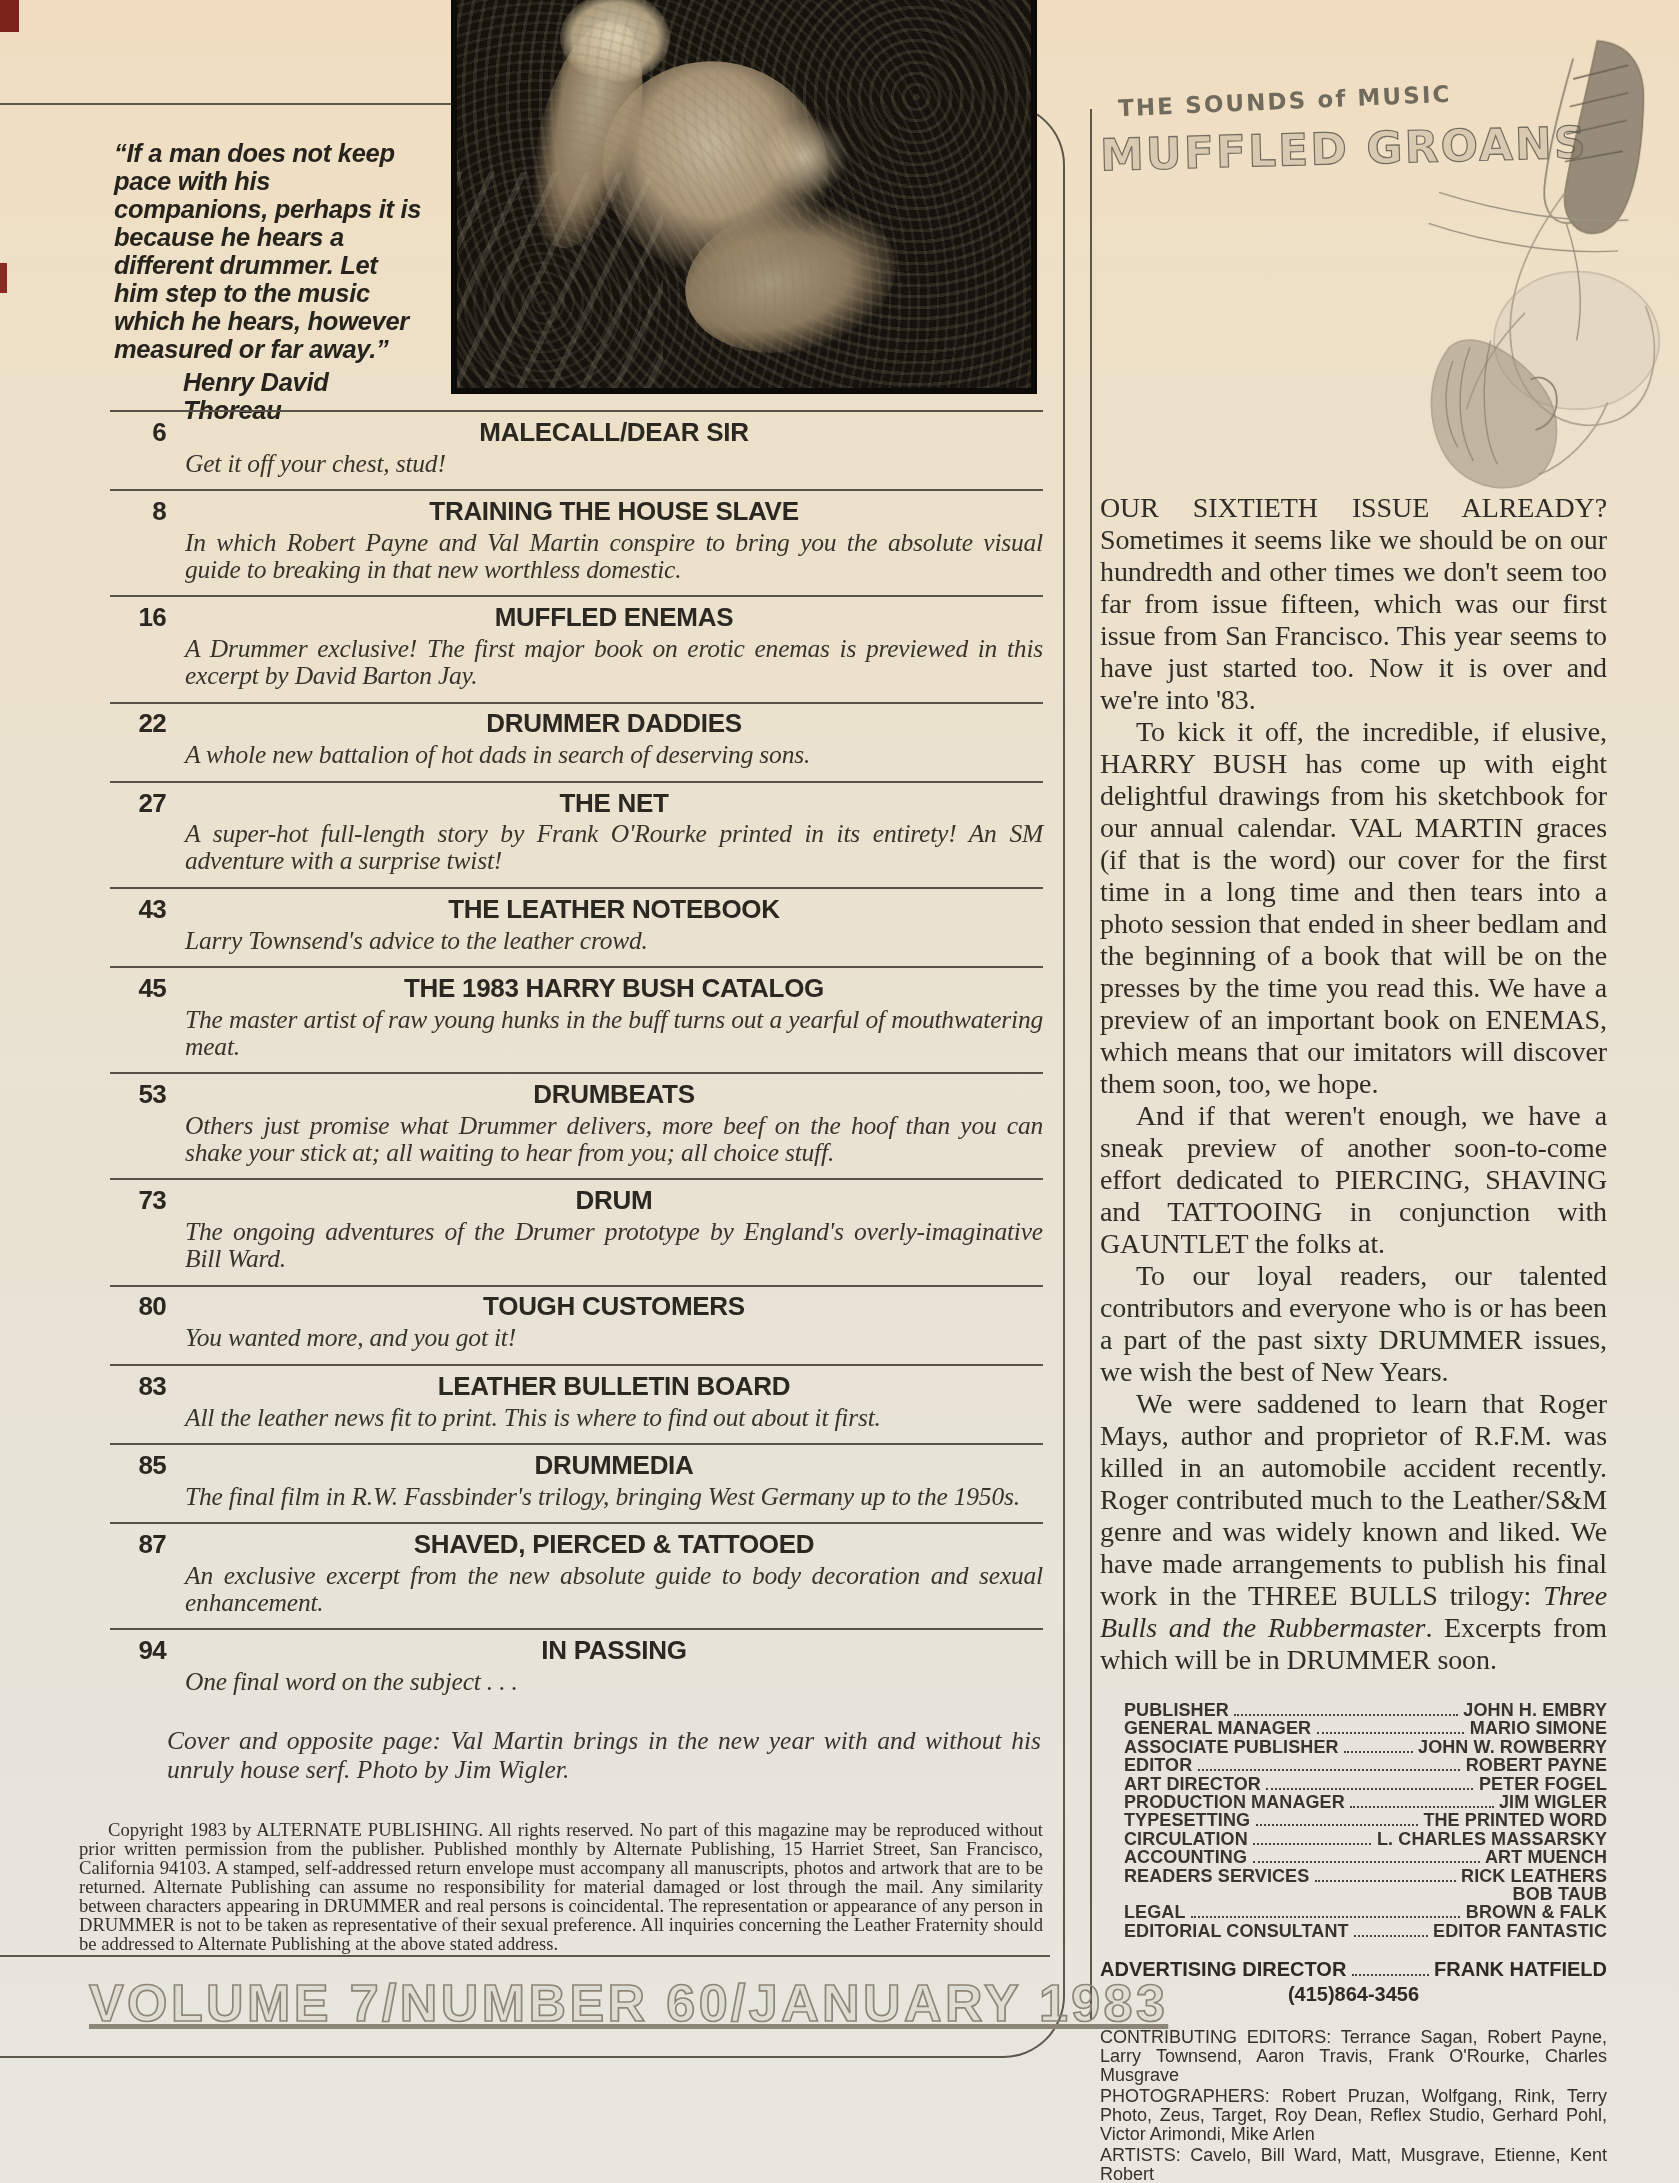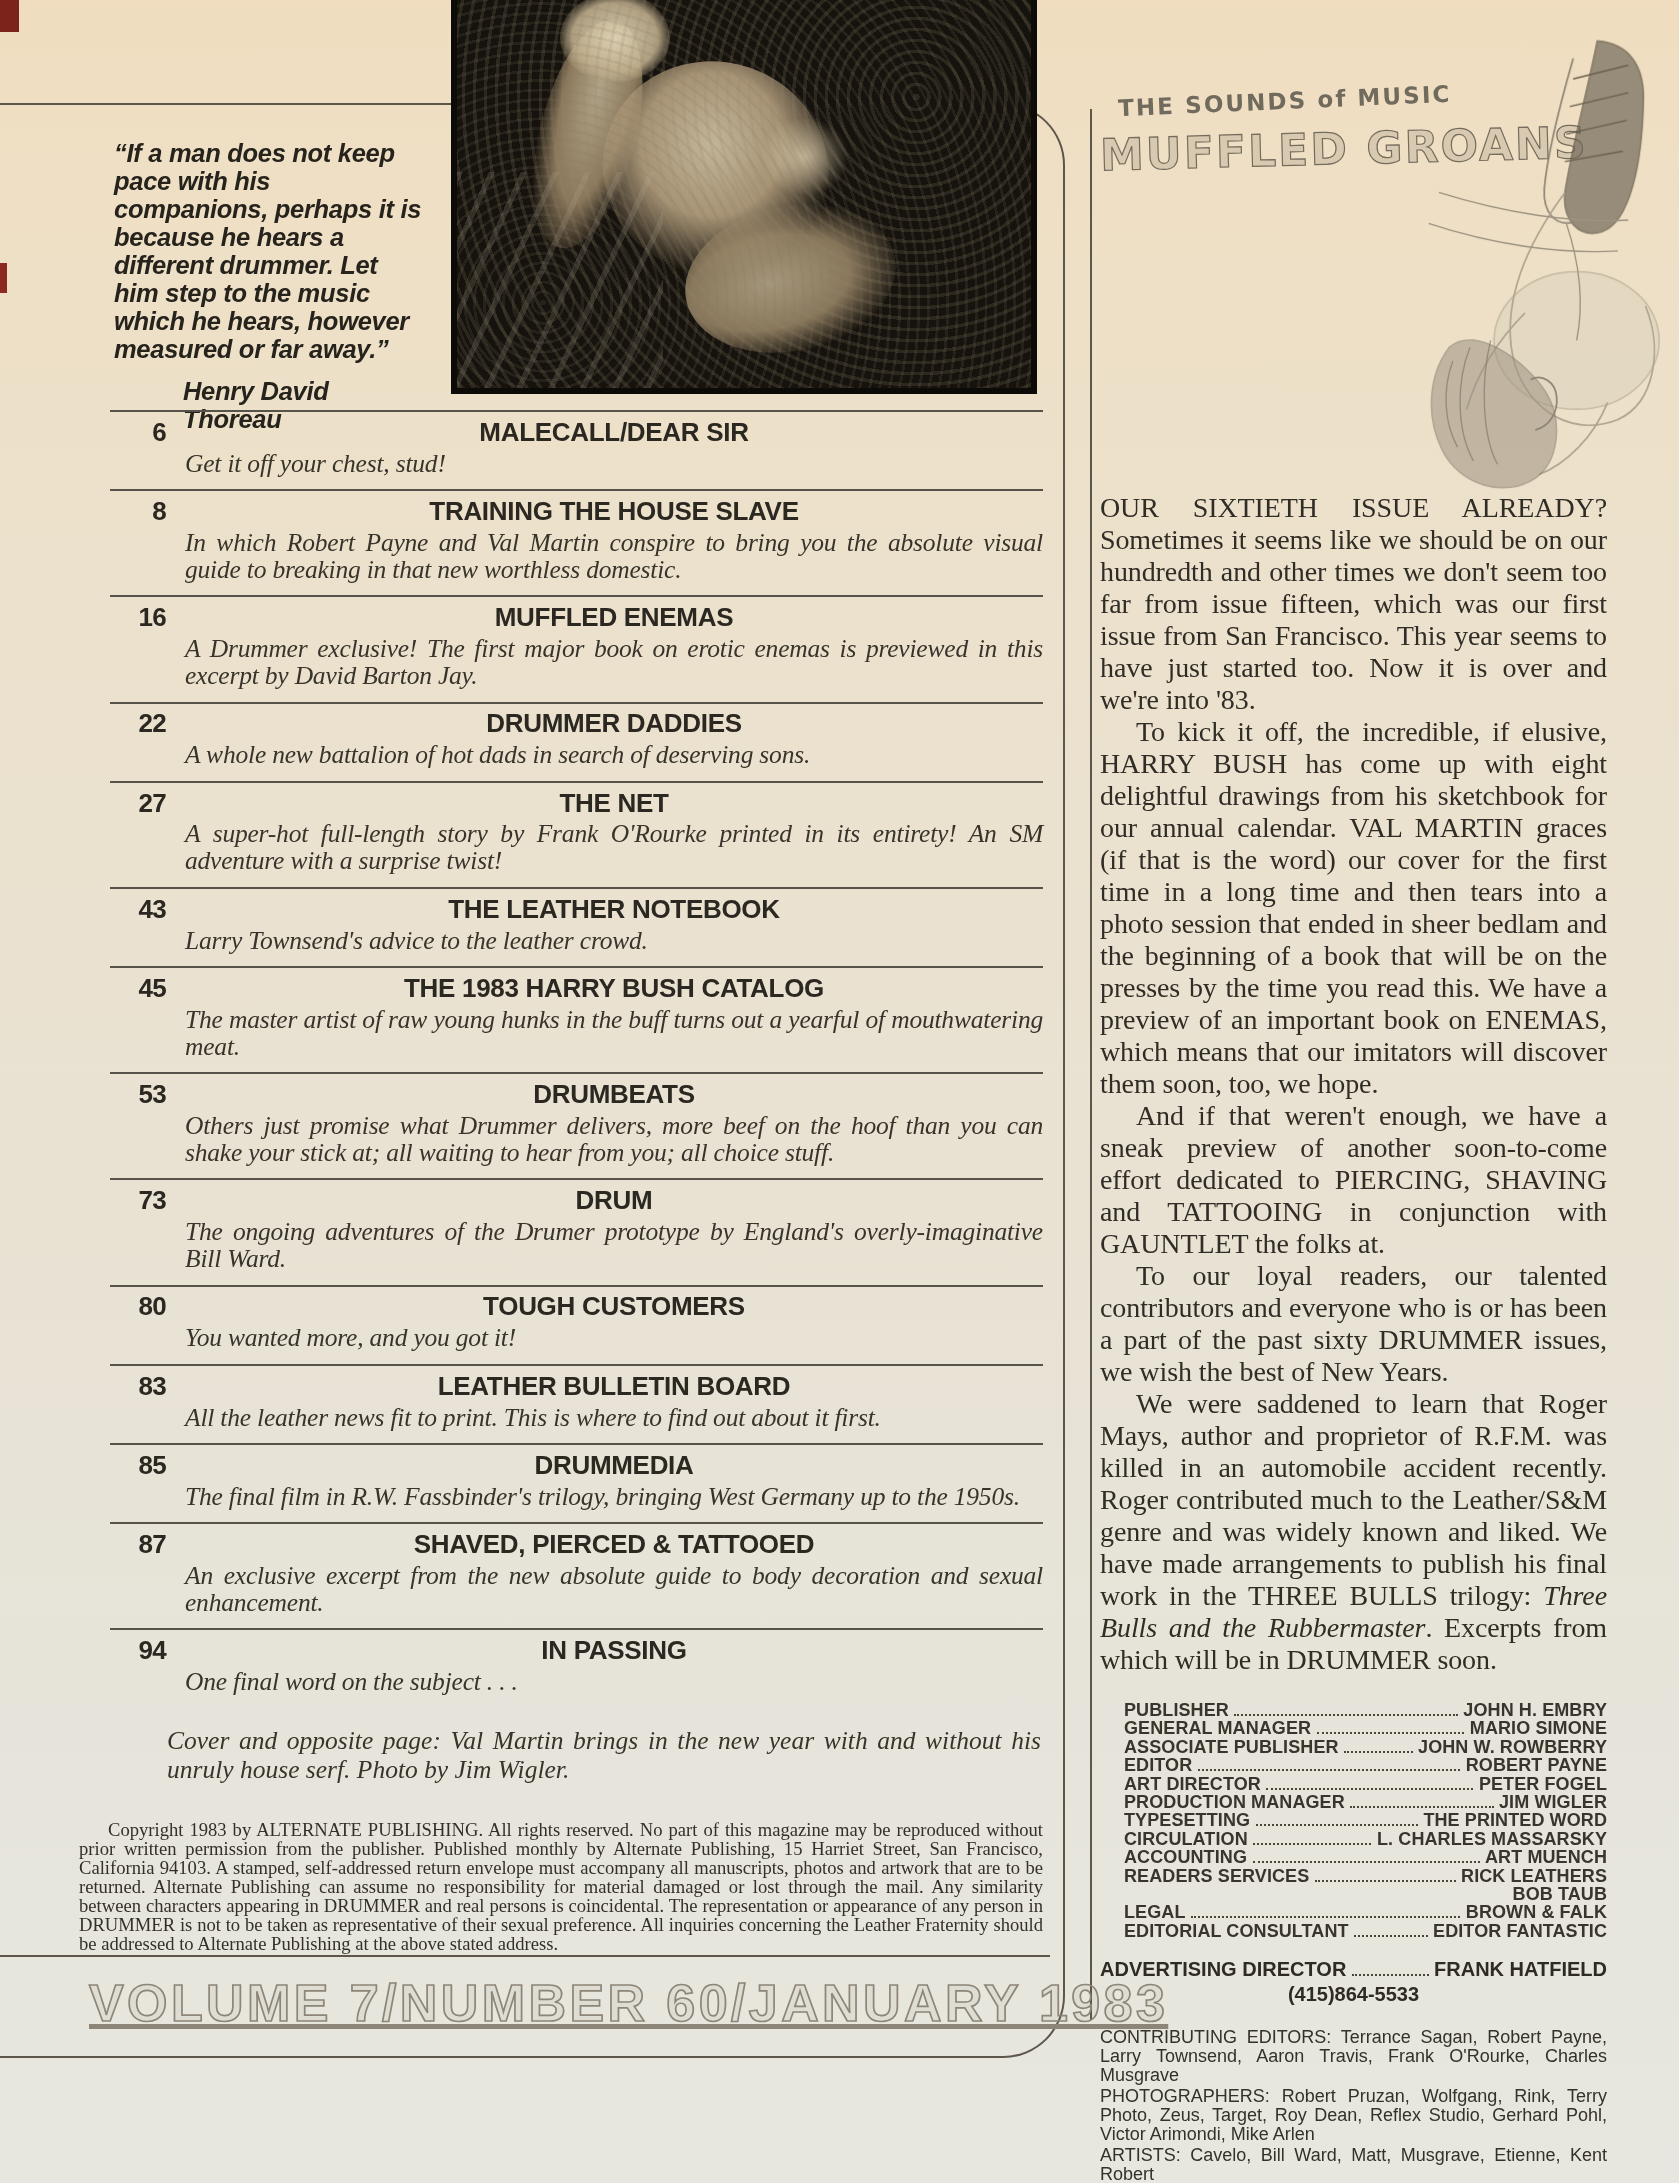--- a/index.html
+++ b/index.html
@@ -41,21 +41,21 @@
     background:radial-gradient(ellipse, #d8c9a9 0%, rgba(40,32,22,0) 70%); }
   .photo .texture { position:absolute; inset:0;
     background: repeating-radial-gradient(circle at 80% 25%, rgba(150,135,105,0.18) 0 3.4px, rgba(0,0,0,0) 3.4px 11px),
                 repeating-radial-gradient(circle at 15% 78%, rgba(130,118,95,0.15) 0 2.8px, rgba(0,0,0,0) 2.8px 9.6px); }
   .photo .gloss { position:absolute; left:0; top:172px; width:206px; height:222px; opacity:.7;
     background: repeating-linear-gradient(115deg, rgba(190,180,160,0.25) 0 5.5px, rgba(10,8,6,0) 5.5px 29px); }
 
   
   .quote { position:absolute; left:114px; top:139px; width:311px;
     font:italic 700 25.5px/28px "Liberation Sans", sans-serif; color:#26231d; letter-spacing:-0.3px; }
-  .quote-attr { margin-top:14px; padding-left:69px; }
+  .quote-attr { margin-top:5px; padding-left:69px; }
 
   
   .toc-flow { position:absolute; left:79px; top:410px; width:964px; }
   .toc-list { margin-left:31px; }
   .toc-entry { display:grid; grid-template-columns:56px 1fr; column-gap:19px;
     padding:6.9px 0 12.4px; border-top:2.8px double #57524a; }
   .toc-num { font:700 26px/27.5px "Liberation Sans", sans-serif; text-align:right; letter-spacing:-0.7px; color:#2b2721; }
   .toc-title { font:700 26px/27.5px "Liberation Sans", sans-serif; letter-spacing:-0.3px; color:#2b2721;text-align:center; }
   .toc-desc { grid-column:2; padding-top:3.4px; font:italic 25.5px/27px "Liberation Serif", serif;
     text-align:justify; color:#38342b; letter-spacing:-0.2px; }
@@ -295,21 +295,21 @@
         <span>EDITOR FANTASTIC</span>
       </div>
     </div>
 
     <div class="adv">
       <div class="staff-row">
         <span>ADVERTISING DIRECTOR</span>
         <span class="staff-leader"></span>
         <span>FRANK HATFIELD</span>
       </div>
-      <div class="adv-phone">(415)864-5533</div>
+      <div class="adv-phone">(415)864-3456</div>
     </div>
 
     <div class="credits">
       <p><span>CONTRIBUTING EDITORS:</span> <span>Terrance Sagan, Robert Payne, Larry Townsend, Aaron Travis, Frank O'Rourke, Charles Musgrave</span></p>
       <p><span>PHOTOGRAPHERS:</span> <span>Robert Pruzan, Wolfgang, Rink, Terry Photo, Zeus, Target, Roy Dean, Reflex Studio, Gerhard Pohl, Victor Arimondi, Mike Arlen</span></p>
       <p><span>ARTISTS:</span> <span>Cavelo, Bill Ward, Matt, Musgrave, Etienne, Kent Robert</span></p>
     </div>
 
   </div>
 

